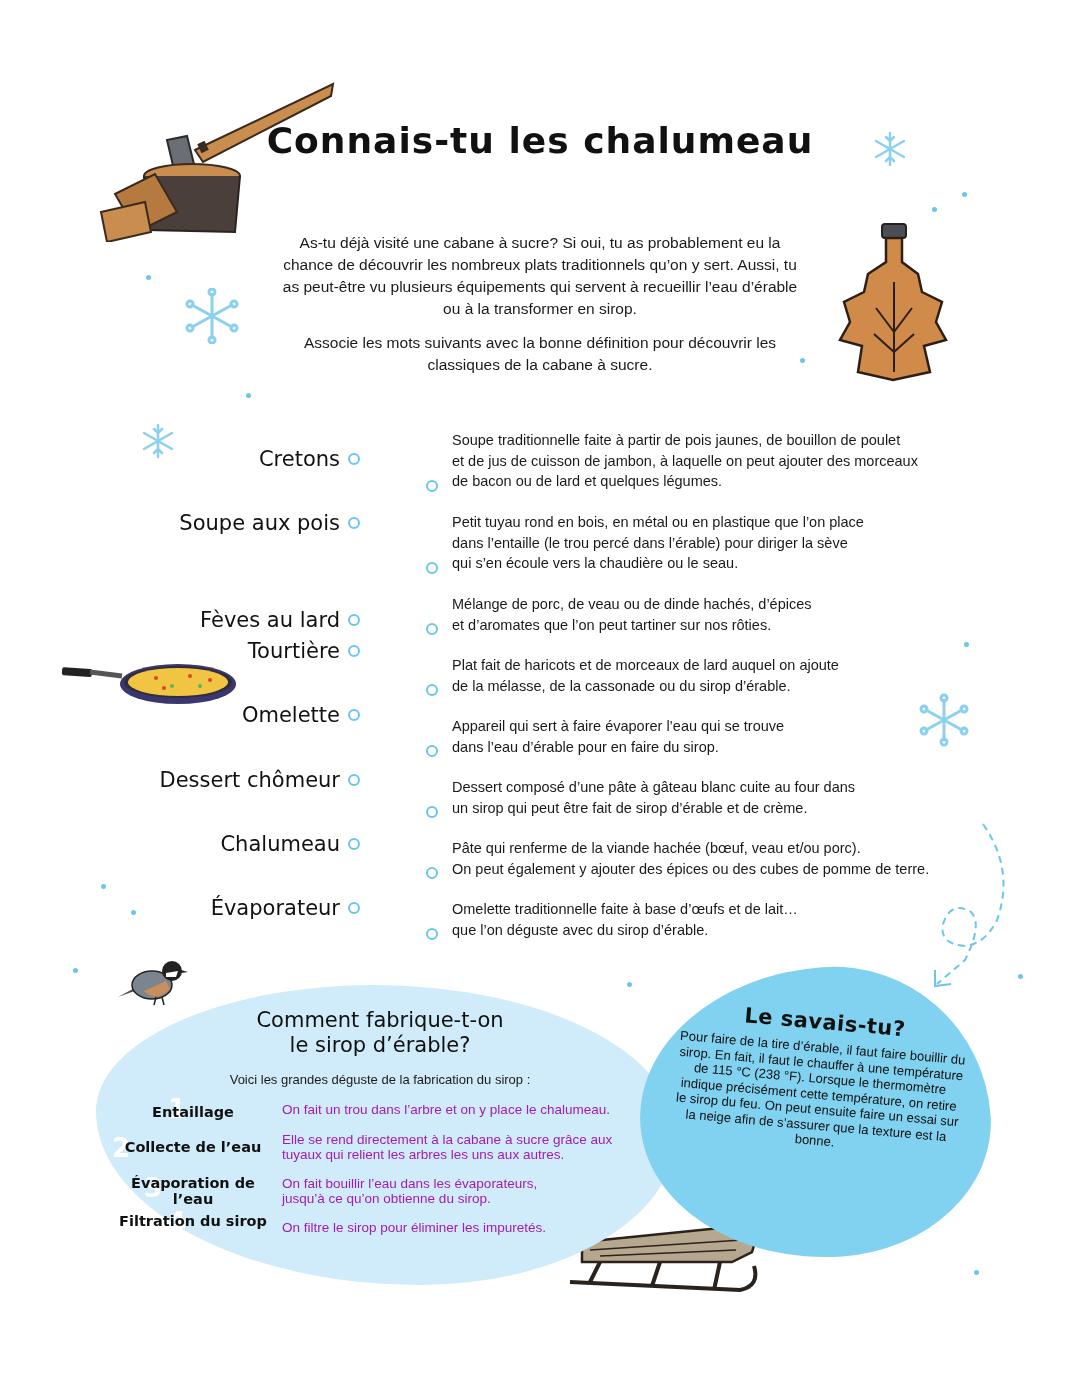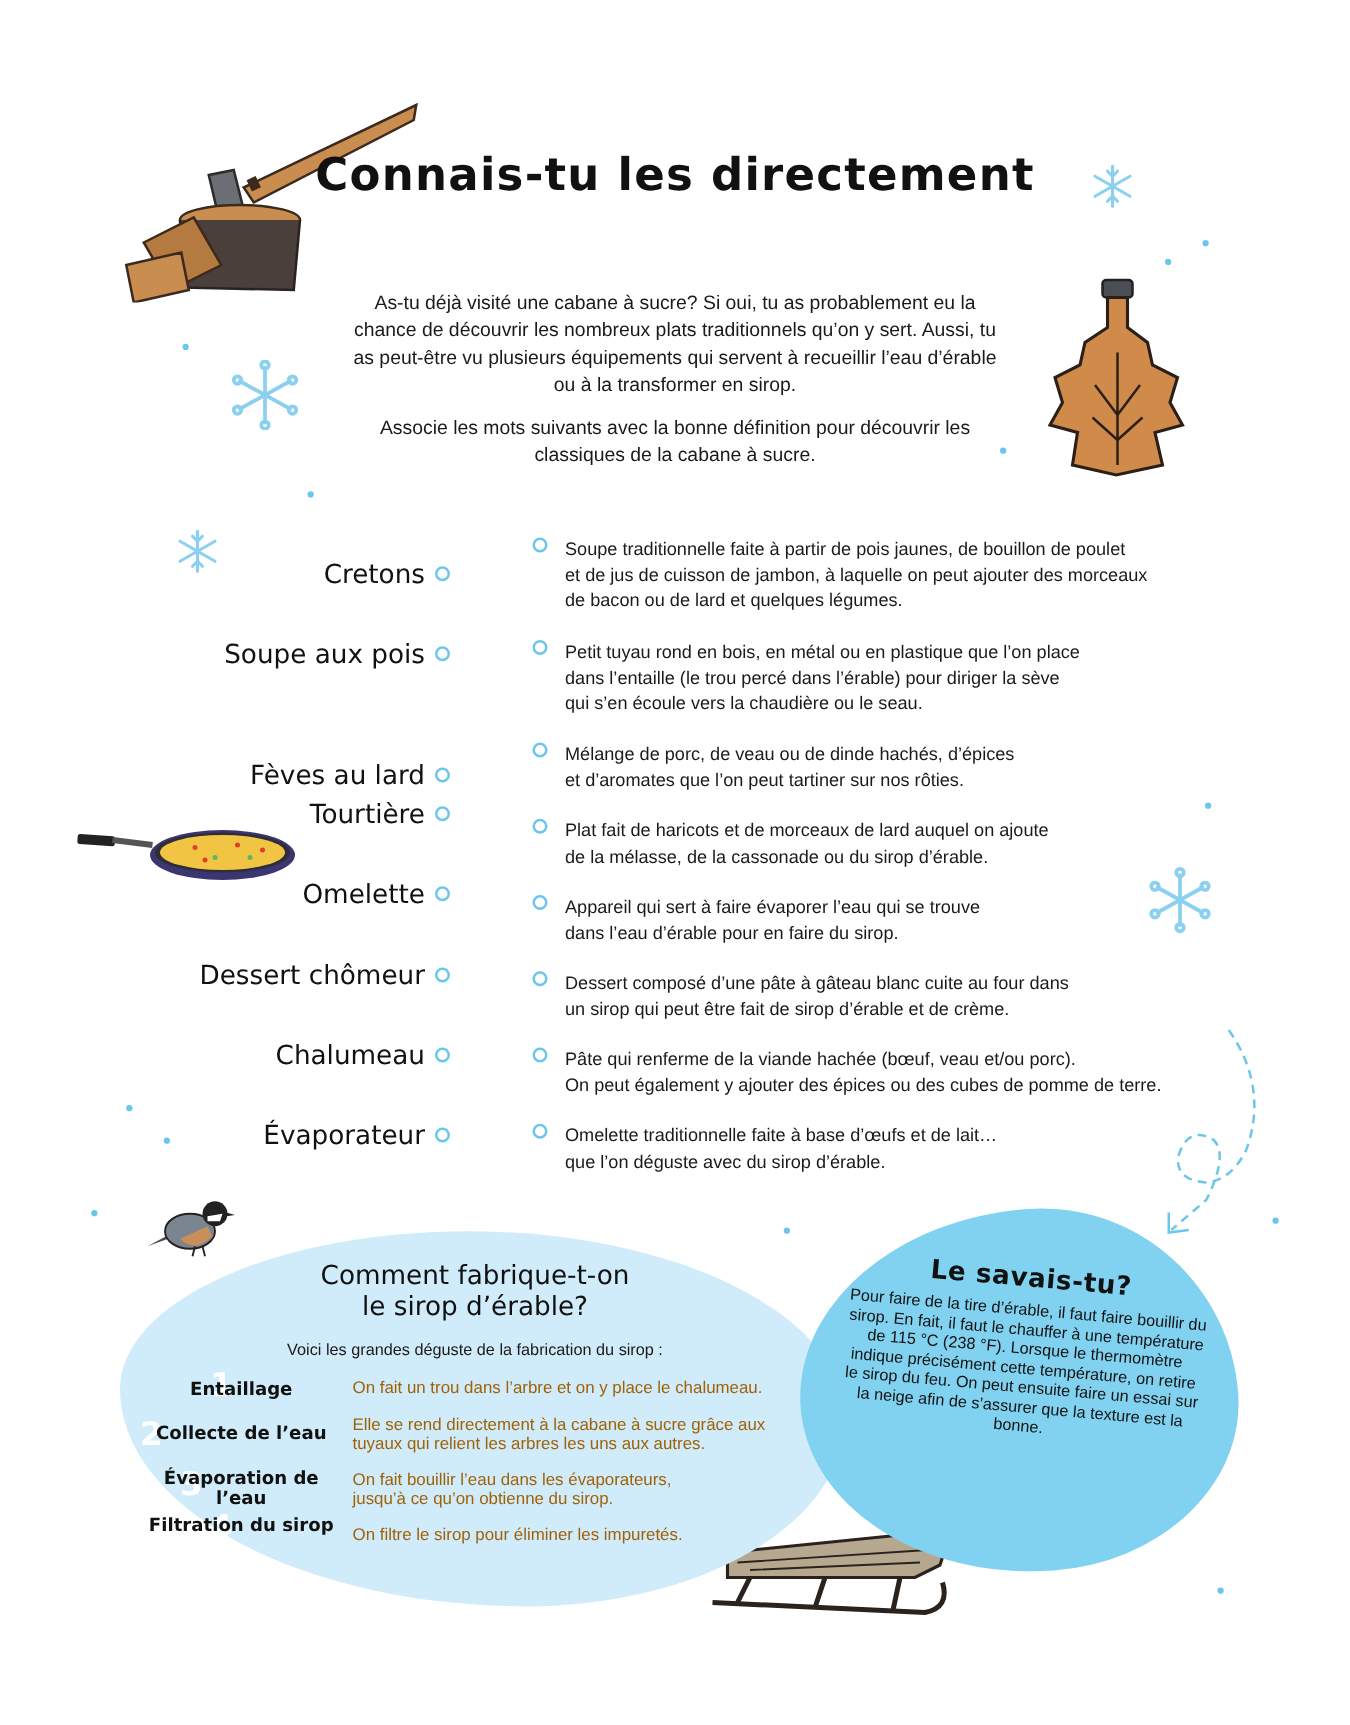--- a/index.html
+++ b/index.html
@@ -20,21 +20,21 @@
   .intro p { margin:0 0 12px 0; }
   .word {
     position:absolute; right:720px; font-family:"DejaVu Sans", sans-serif; font-size:21px;
     font-weight:500; color:#111; white-space:nowrap; display:flex; align-items:center;
   }
   .dot {
     display:inline-block; width:8px; height:8px; border:2px solid #6cc6ea; border-radius:50%;
     margin-left:8px; background:#fff;
   }
   .def {
-    position:absolute; left:426px; display:flex; align-items:flex-start;
+    position:absolute; left:426px; display:flex; align-items:flex-end;
   }
   .def .dot { margin-left:0; margin-right:14px; flex-shrink:0; }
   .def .txt { font-size:14.5px; line-height:20.5px; color:#1a1a1a; white-space:pre-line; }
   .blob-left {
     position:absolute; left:96px; top:985px; width:580px; height:300px;
     background:#d0ebf9; border-radius:48% 52% 44% 56% / 42% 50% 50% 58%;
   }
   .blob-right {
     position:absolute; left:640px; top:968px; width:350px; height:290px;
     background:#80d2f0; border-radius:55% 45% 45% 55% / 50% 55% 45% 50%;
@@ -43,21 +43,21 @@
   .how-title {
     position:absolute; left:180px; top:1008px; width:400px; text-align:center;
     font-family:"DejaVu Sans", sans-serif; font-size:21px; line-height:25px; color:#111;
   }
   .how-sub {
     position:absolute; left:180px; top:1072px; width:400px; text-align:center; font-size:13px; color:#1a1a1a;
   }
   .step { position:absolute; display:flex; }
   .step .num { position:absolute; font-family:"DejaVu Sans", sans-serif; font-size:26px; color:#fff; font-weight:bold; }
   .step .name { position:absolute; text-align:center; width:150px; font-family:"DejaVu Sans", sans-serif; font-weight:bold; font-size:14.5px; line-height:16px; color:#111; }
-  .step .desc { position:absolute; left:186px; font-size:13.5px; line-height:14.5px; width:380px; color:#a16207; }
+  .step .desc { position:absolute; left:186px; font-size:13.5px; line-height:14.5px; width:380px; color:#a21caf; }
   .fact {
     position:absolute; left:675px; top:1010px; width:290px; transform:rotate(5deg);
     text-align:center; color:#111;
   }
   .fact h3 { margin:0 0 6px 0; font-family:"DejaVu Sans", sans-serif; font-size:21px; font-weight:bold; letter-spacing:0.5px; }
   .fact p { margin:0; font-size:13px; line-height:15.5px; }
   .sdot { position:absolute; width:5px; height:5px; border-radius:50%; background:#6cc6ea; }
 </style>
 </head>
 <body>
@@ -164,21 +164,21 @@
 <div class="sdot" style="left:246px;top:393px"></div>
 <div class="sdot" style="left:964px;top:642px"></div>
 <div class="sdot" style="left:101px;top:884px"></div>
 <div class="sdot" style="left:131px;top:910px"></div>
 <div class="sdot" style="left:73px;top:968px"></div>
 <div class="sdot" style="left:627px;top:982px"></div>
 <div class="sdot" style="left:1018px;top:974px"></div>
 <div class="sdot" style="left:974px;top:1270px"></div>
 
 <div class="title">
-  <div>Connais-tu les directement</div>
+  <div>Connais-tu les chalumeau</div>
 </div>
 
 <div class="intro">
   <p>As-tu déjà visité une cabane à sucre? Si oui, tu as probablement eu la chance de découvrir les nombreux plats traditionnels qu’on y sert. Aussi, tu as peut-être vu plusieurs équipements qui servent à recueillir l’eau d’érable ou à la transformer en sirop.</p>
   <p>Associe les mots suivants avec la bonne définition pour découvrir les classiques de la cabane à sucre.</p>
 </div>
 
 <div class="word" style="top:447px">
     <span>Cretons</span>
     <span class="dot"></span>

